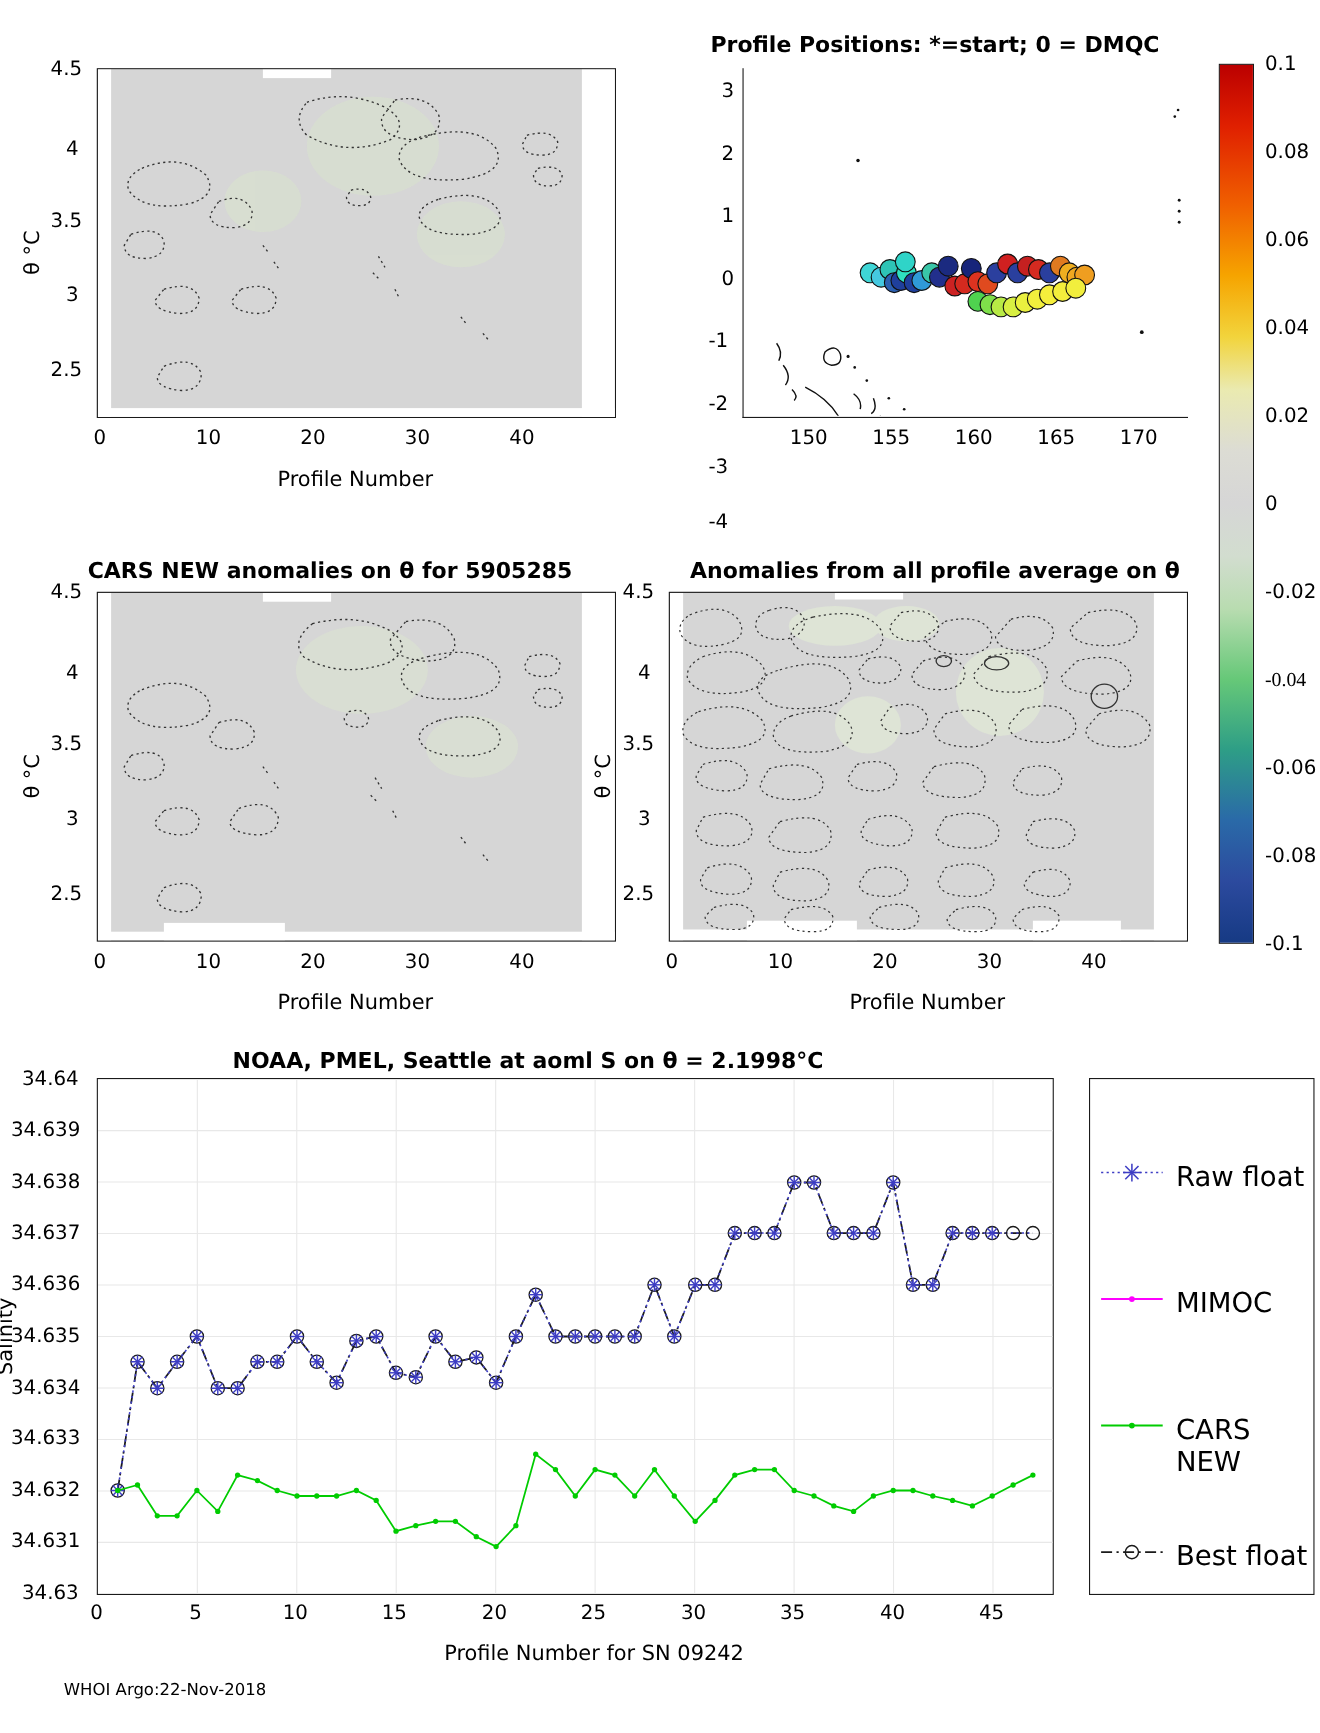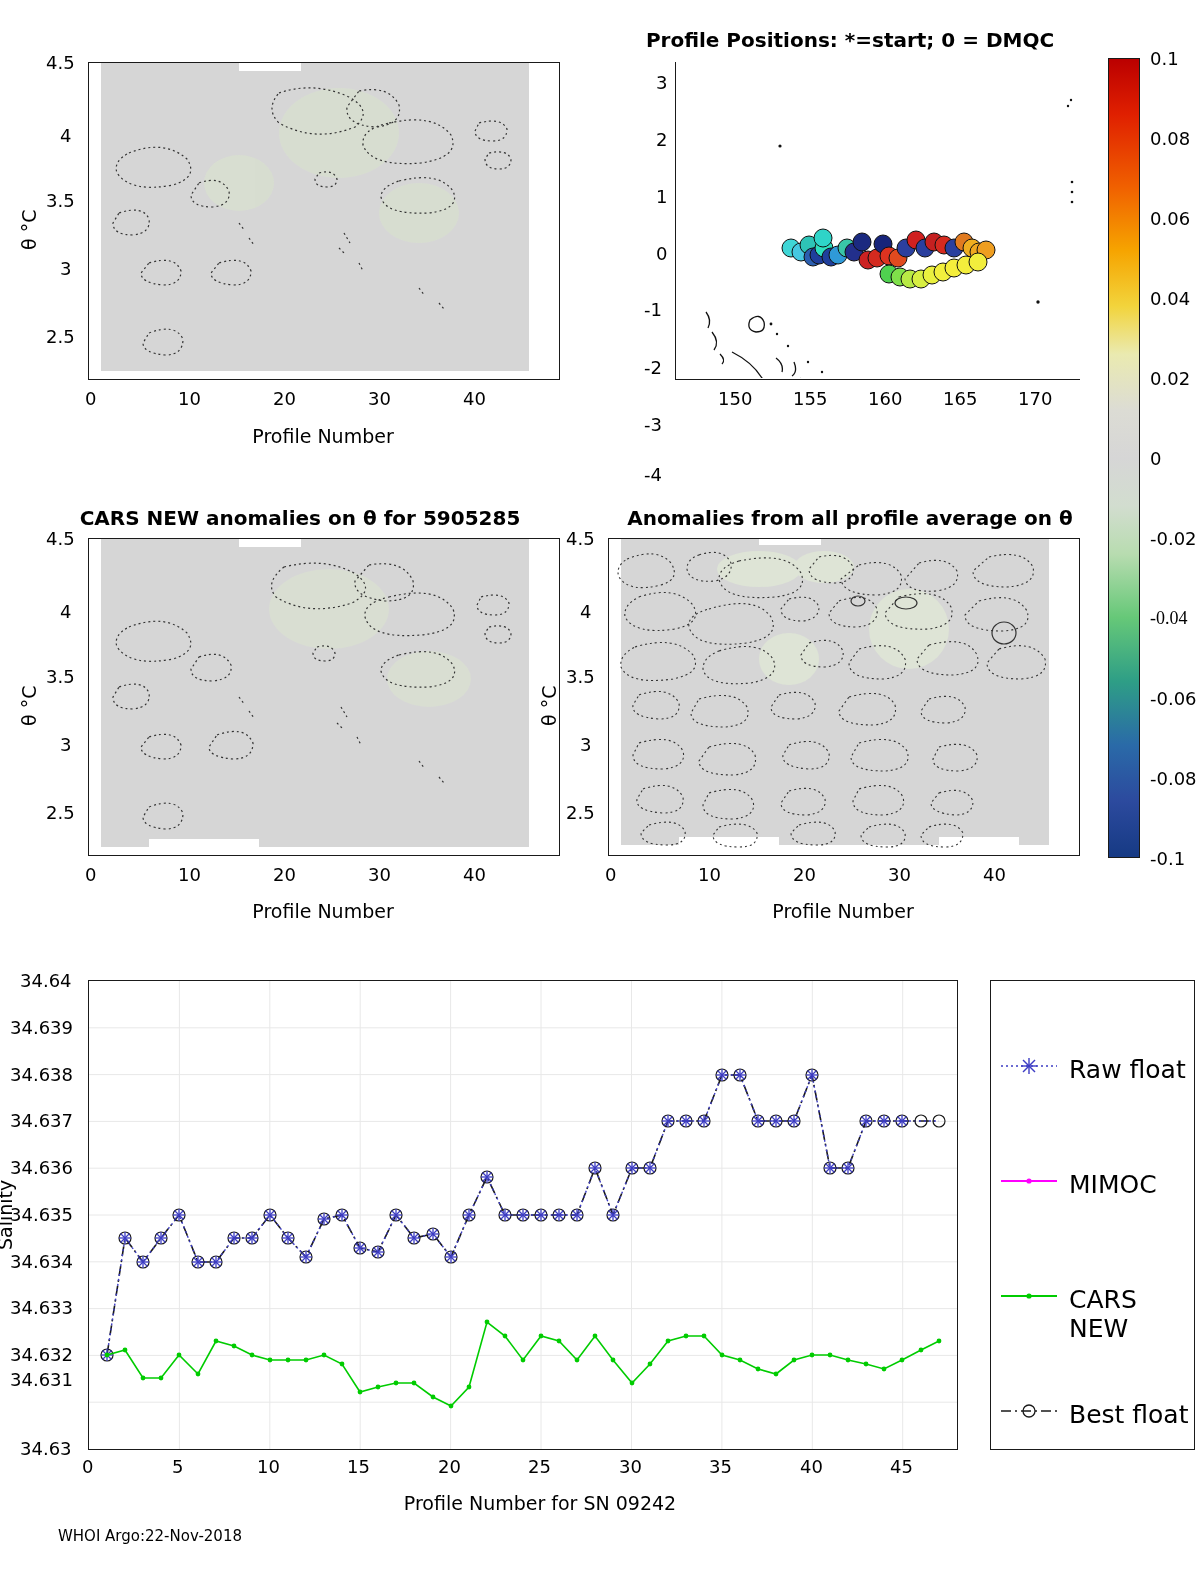--- a/index.html
+++ b/index.html
@@ -322,20 +322,21 @@
   <div class="tick-lab" style="left:98px;top:384px;">10</div>
   <div class="tick-lab" style="left:193px;top:384px;">20</div>
   <div class="tick-lab" style="left:288px;top:384px;">30</div>
   <div class="tick-lab" style="left:383px;top:384px;">40</div>
 
   <div class="axlabel" style="left:88px;top:420px;width:310px;">Profile Number</div>
   <div class="ylab-rot" style="left:-62px;top:246px;">θ °C</div>
 </div>
 
 <div class="panel" style="left:0;top:940px;width:1200px;height:635px;">
+  <div class="ptitle" style="position:absolute;left:70px;top:12px;width:820px;">NOAA, PMEL, Seattle at aoml S on θ = 2.1998°C</div>
 
   <div style="position:absolute;left:88px;top:40px;width:870px;height:470px;border:1px solid #1a1a1a;background:#fff;box-sizing:border-box;">
     <svg width="868" height="468" viewBox="0 0 868 468">
 
       <g stroke="#e8e8e8" stroke-width="1">
         <line x1="0" y1="46.8" x2="868" y2="46.8"></line>
         <line x1="0" y1="93.6" x2="868" y2="93.6"></line>
         <line x1="0" y1="140.4" x2="868" y2="140.4"></line>
         <line x1="0" y1="187.2" x2="868" y2="187.2"></line>
         <line x1="0" y1="234" x2="868" y2="234"></line>
@@ -649,21 +650,21 @@
 
   <div class="tick-lab" style="left:20px;top:30px;">34.64</div>
   <div class="tick-lab" style="left:10px;top:77px;">34.639</div>
   <div class="tick-lab" style="left:10px;top:124px;">34.638</div>
   <div class="tick-lab" style="left:10px;top:170px;">34.637</div>
   <div class="tick-lab" style="left:10px;top:217px;">34.636</div>
   <div class="tick-lab" style="left:10px;top:264px;">34.635</div>
   <div class="tick-lab" style="left:10px;top:311px;">34.634</div>
   <div class="tick-lab" style="left:10px;top:357px;">34.633</div>
   <div class="tick-lab" style="left:10px;top:404px;">34.632</div>
-  <div class="tick-lab" style="left:10px;top:429px;">34.631</div>
+  <div class="tick-lab" style="left:10px;top:450px;">34.631</div>
   <div class="tick-lab" style="left:20px;top:498px;">34.63</div>
 
   <div class="tick-lab" style="left:82px;top:516px;">0</div>
   <div class="tick-lab" style="left:172px;top:516px;">5</div>
   <div class="tick-lab" style="left:257px;top:516px;">10</div>
   <div class="tick-lab" style="left:347px;top:516px;">15</div>
   <div class="tick-lab" style="left:438px;top:516px;">20</div>
   <div class="tick-lab" style="left:528px;top:516px;">25</div>
   <div class="tick-lab" style="left:619px;top:516px;">30</div>
   <div class="tick-lab" style="left:709px;top:516px;">35</div>

